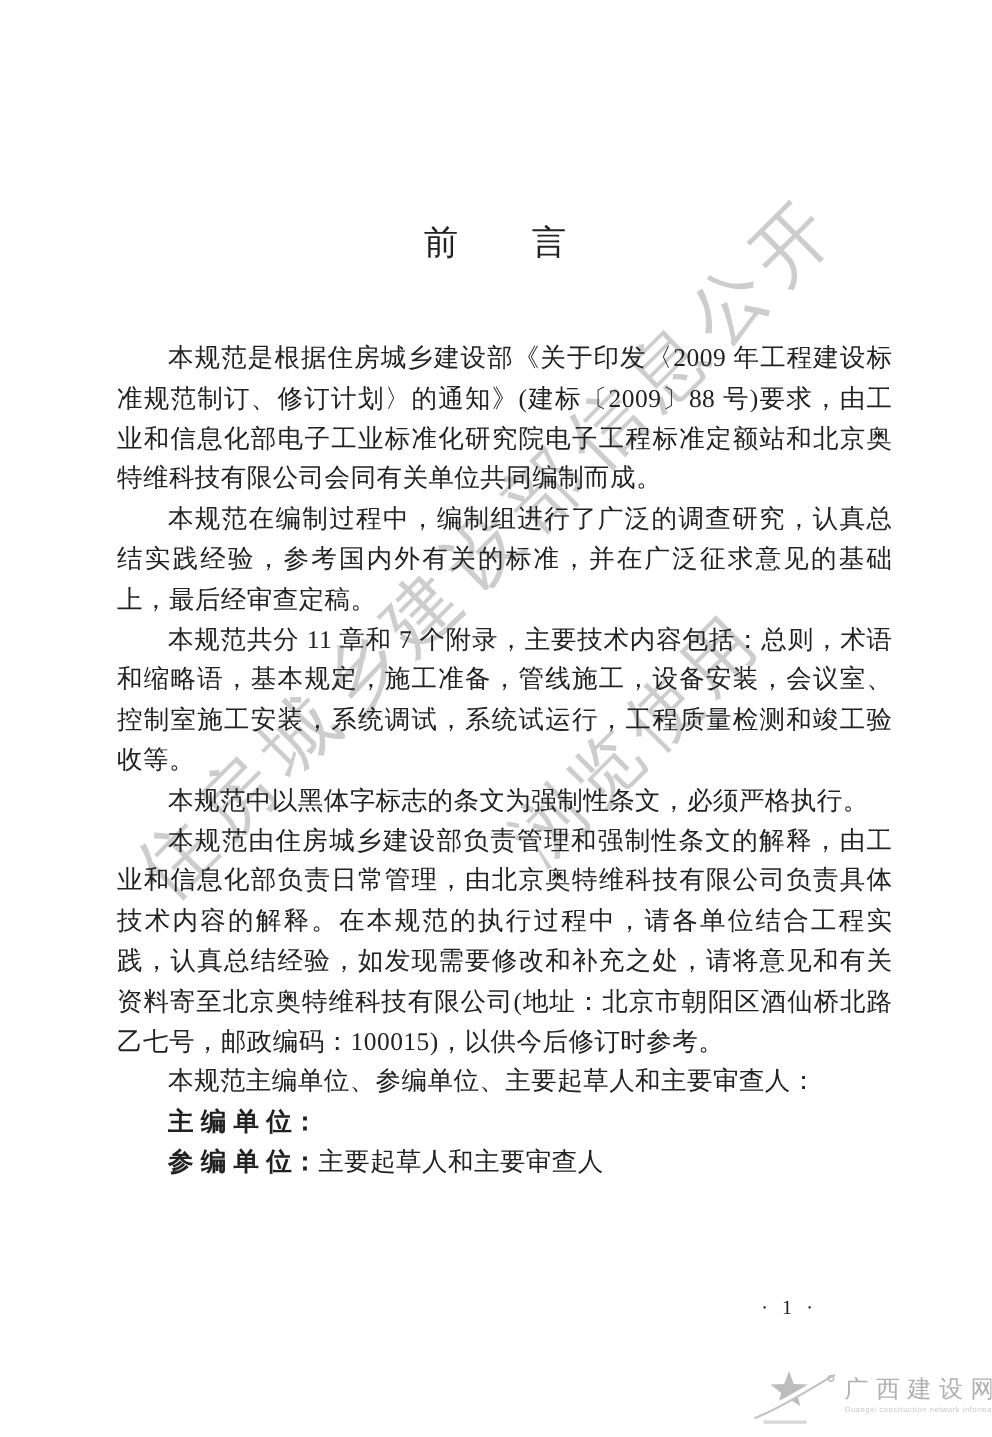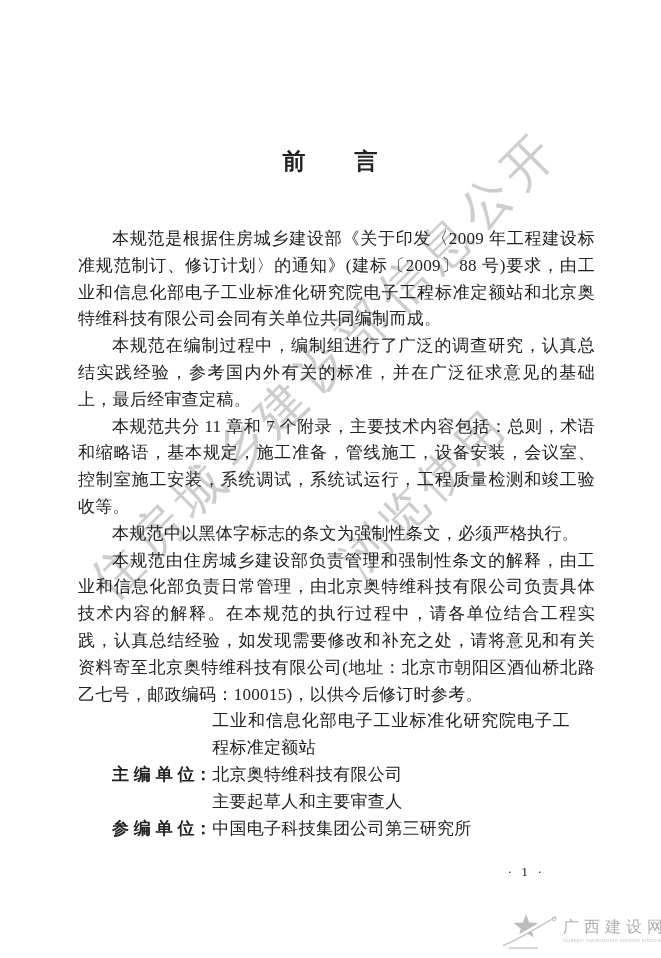--- a/index.html
+++ b/index.html
@@ -32,21 +32,21 @@
     left:425px; top:492px;
     font-size:47px; letter-spacing:6px;
     transform:translate(-50%,-50%) rotate(-45deg);
   }
 
   .title {
     position:absolute;
     left:0; right:0; top:146px;
     text-align:center;
     font-size:23px;
-    font-weight:700;
+    font-weight:400;
     letter-spacing:1px;
     z-index:2;
   }
 
   .body-text {
     position:absolute;
     left:78px; top:226px;
     width:517px;
     font-size:17px;
     line-height:26.8px;
@@ -111,34 +111,30 @@
   <div class="watermark wm2">浏览使用</div>
 
   <h1 class="title">前　　言</h1>
 
   <div class="body-text">
     <p>本规范是根据住房城乡建设部《关于印发〈2009 年工程建设标准规范制订、修订计划〉的通知》(建标〔2009〕88 号)要求，由工业和信息化部电子工业标准化研究院电子工程标准定额站和北京奥特维科技有限公司会同有关单位共同编制而成。</p>
     <p>本规范在编制过程中，编制组进行了广泛的调查研究，认真总结实践经验，参考国内外有关的标准，并在广泛征求意见的基础上，最后经审查定稿。</p>
     <p>本规范共分 11 章和 7 个附录，主要技术内容包括：总则，术语和缩略语，基本规定，施工准备，管线施工，设备安装，会议室、控制室施工安装，系统调试，系统试运行，工程质量检测和竣工验收等。</p>
     <p>本规范中以黑体字标志的条文为强制性条文，必须严格执行。</p>
     <p>本规范由住房城乡建设部负责管理和强制性条文的解释，由工业和信息化部负责日常管理，由北京奥特维科技有限公司负责具体技术内容的解释。在本规范的执行过程中，请各单位结合工程实践，认真总结经验，如发现需要修改和补充之处，请将意见和有关资料寄至北京奥特维科技有限公司(地址：北京市朝阳区酒仙桥北路乙七号，邮政编码：100015)，以供今后修订时参考。</p>
+    <p>本规范主编单位、参编单位、主要起草人和主要审查人：</p>
 
     <div class="unit-row">
       <span class="unit-label"><b>主 编 单 位</b><span class="colon">：</span></span>
-      <div class="unit-content">
-        <div>工业和信息化部电子工业标准化研究院电子工程标准定额站</div>
-        <div>北京奥特维科技有限公司</div>
-      </div>
     </div>
 
     <div class="unit-row">
       <span class="unit-label"><b>参 编 单 位</b><span class="colon">：</span></span>
       <div class="unit-content">
         <div>主要起草人和主要审查人</div>
-        <div>中国电子科技集团公司第三研究所</div>
       </div>
     </div>
   </div>
 
   <div class="page-number">· 1 ·</div>
 
   <div class="logo">
     <svg width="56" height="42" viewBox="0 0 56 42">
       <polygon points="24,4 27.2,12.6 36.4,13 29.2,18.7 31.6,27.5 24,22.5 16.4,27.5 18.8,18.7 11.6,13 20.8,12.6" fill="#bdbdbd"></polygon>
       <path d="M 2,33 C 18,27 36,15 54,5" stroke="#ffffff" stroke-width="3.2" fill="none"></path>

